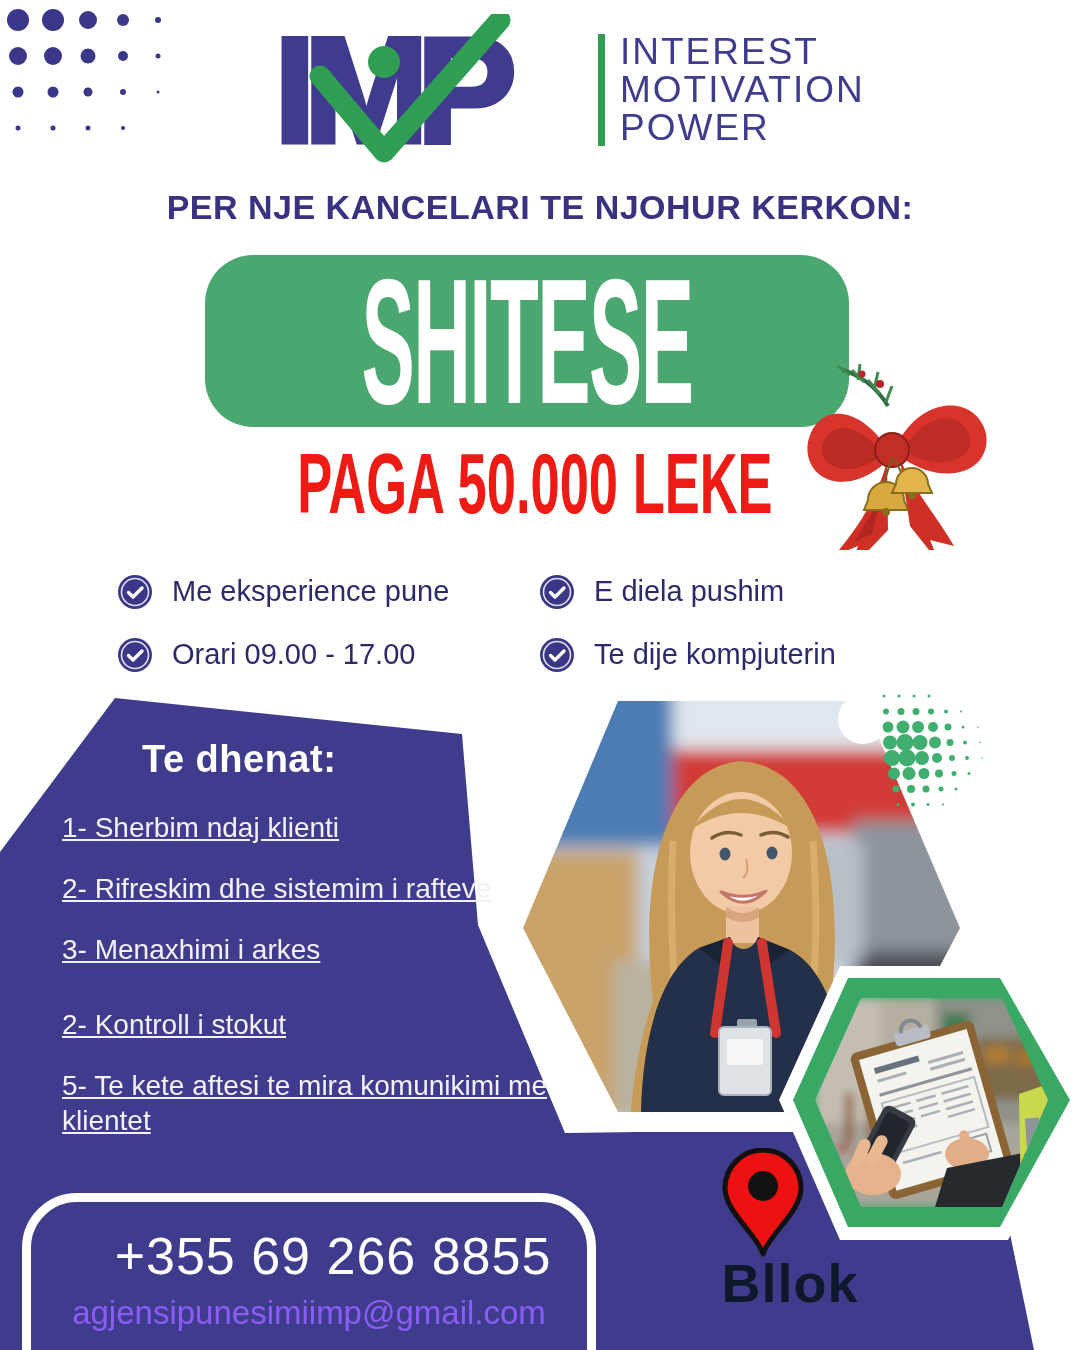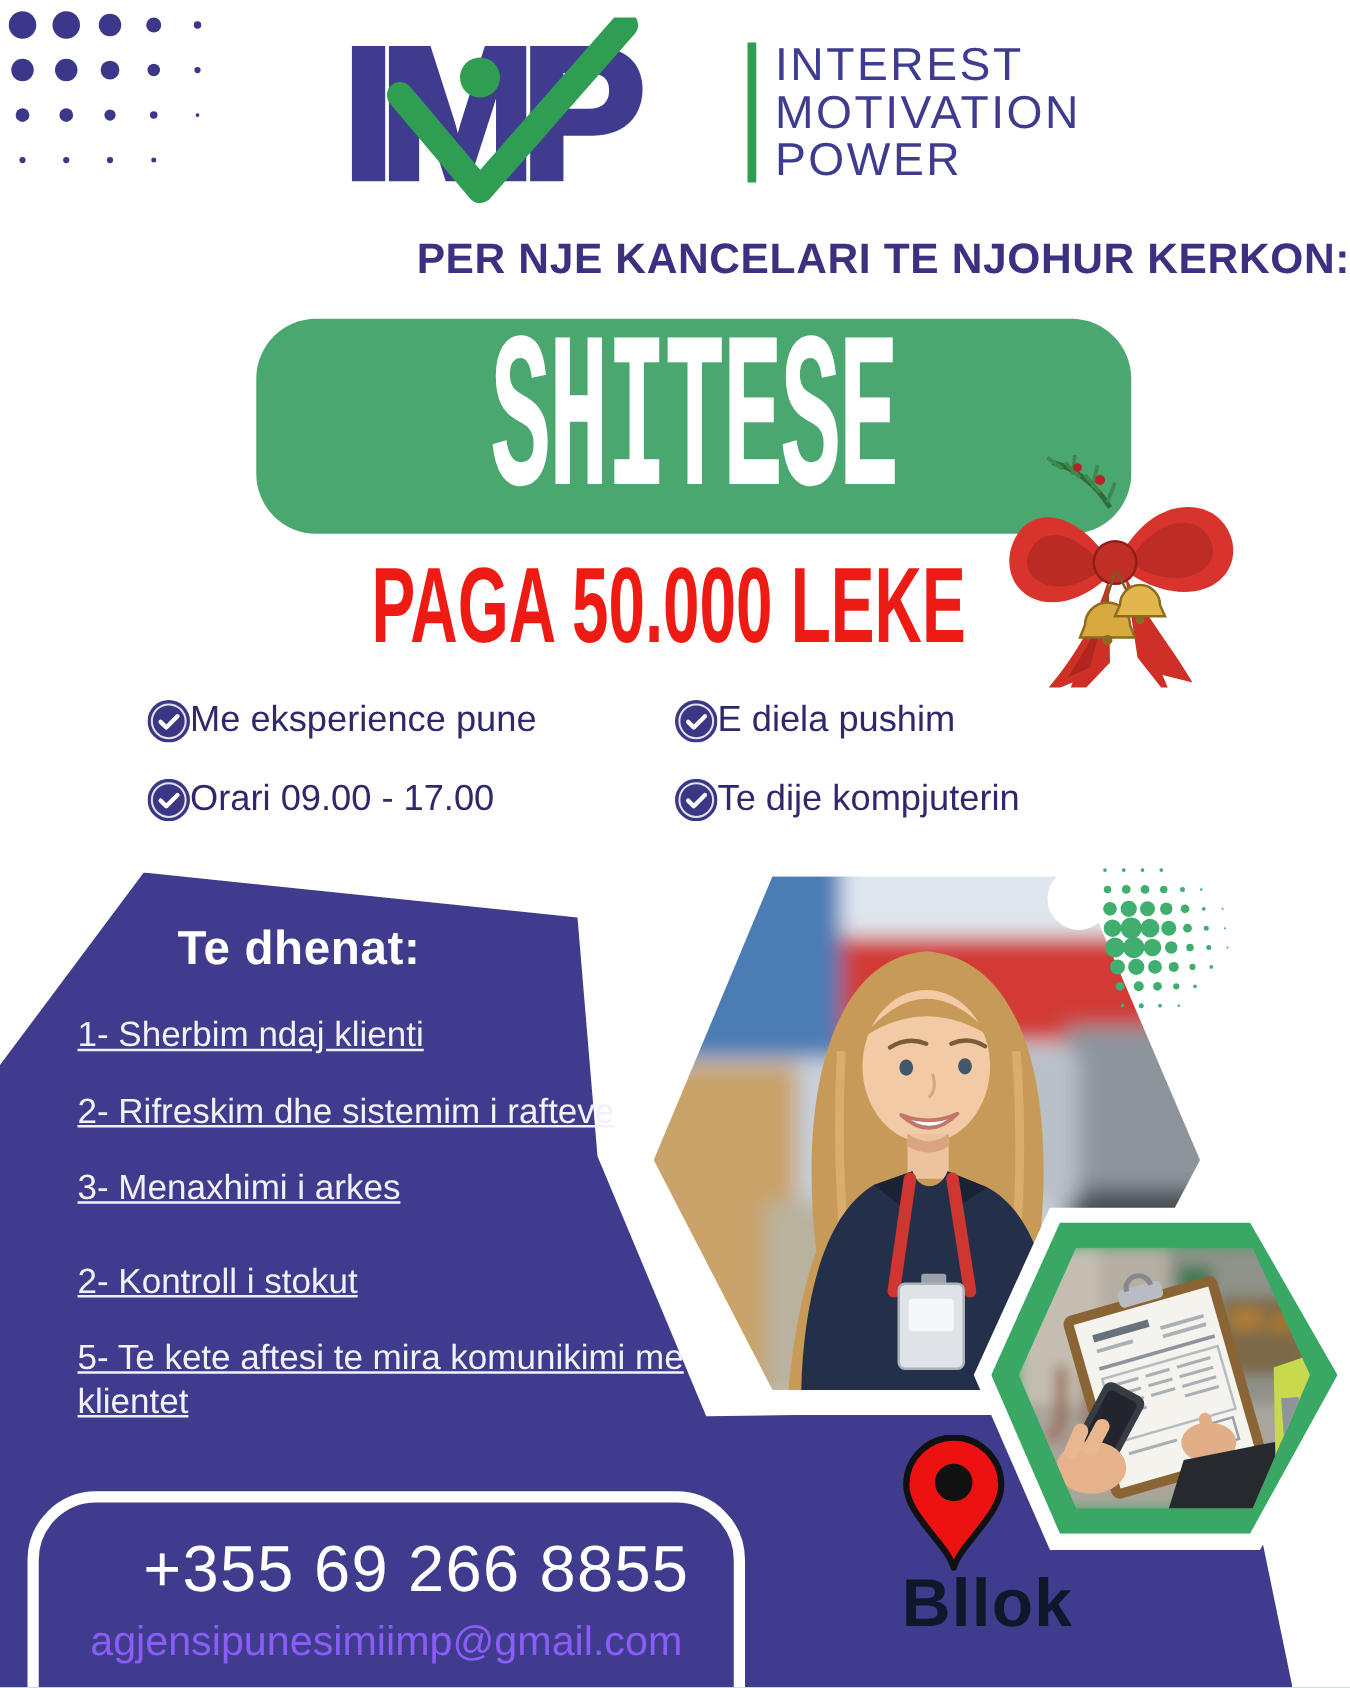--- a/index.html
+++ b/index.html
@@ -13,37 +13,37 @@
   .purple-shape{
     left:0;top:0;width:1080px;height:1350px;background:var(--purple);
     clip-path:polygon(115px 698px,462px 734px,478px 925px,565px 1133px,988px 1127px,1034px 1350px,0px 1350px,0px 852px);
   }
 
   
   .logo-wrap{left:268px;top:14px;width:650px;height:155px;}
   .logo-wrap svg{display:block;}
 
   
-  .headline{left:0;top:188px;width:1080px;text-align:right;
+  .headline{left:0;top:188px;width:1080px;text-align:center;
     color:#3a3180;font-size:34px;font-weight:600;letter-spacing:.5px;}
 
   
-  .banner{left:205px;top:255px;width:700px;height:172px;background:var(--banner-green);
-    border-radius:48px;display:flex;align-items:center;justify-content:center;font-family:Liberation Mono, monospace;}
+  .banner{left:205px;top:255px;width:644px;height:172px;background:var(--banner-green);
+    border-radius:48px;display:flex;align-items:center;justify-content:center;}
   .banner-text{color:#fff;font-size:100px;font-weight:bold;letter-spacing:-2px;
     transform:scale(0.8,1.78);transform-origin:center;}
 
   
   .salary{left:0;top:438px;width:1070px;height:92px;display:flex;align-items:center;justify-content:center;}
   .salary-text{color:var(--salary-red);font-size:64px;font-weight:bold;
     transform:scale(0.82,1.34);transform-origin:center;}
 
   
   .reqs{left:118px;top:560px;width:850px;display:grid;grid-template-columns:422px 1fr;grid-auto-rows:63px;}
-  .req-item{display:flex;color:var(--navy);font-size:29px;font-weight:500;}
+  .req-item{display:flex;align-items:center;gap:20px;color:var(--navy);font-size:29px;font-weight:500;}
   .req-item svg{flex:0 0 34px;}
 
   
   .details-heading{left:142px;top:738px;color:#fff;font-size:38px;font-weight:bold;letter-spacing:.5px;}
   .details-list{left:62px;top:810px;width:520px;color:#f2f1fa;font-size:28px;line-height:35px;}
   .detail-item{margin-bottom:26px;text-decoration:underline;}
   .detail-item:nth-child(2){max-width:450px;}
   .detail-item:nth-child(3){margin-bottom:40px;}
 
   

